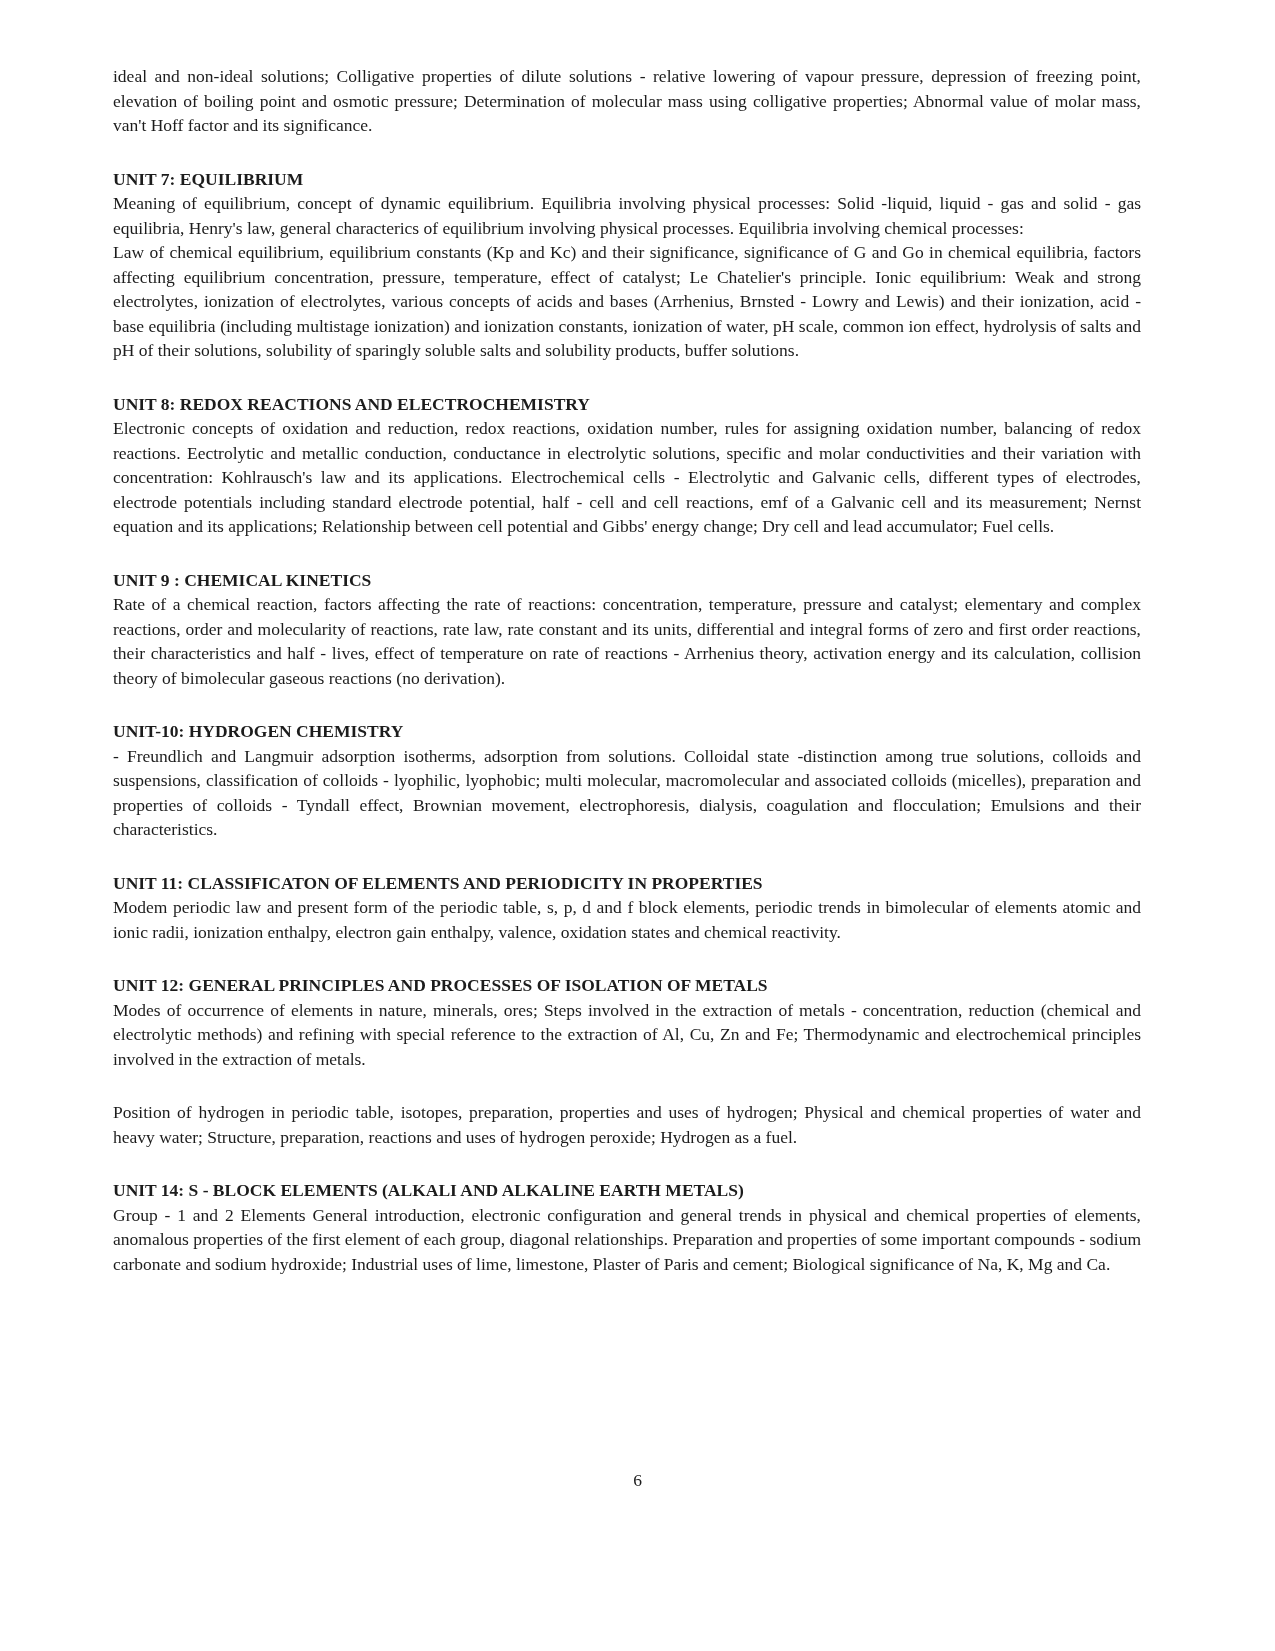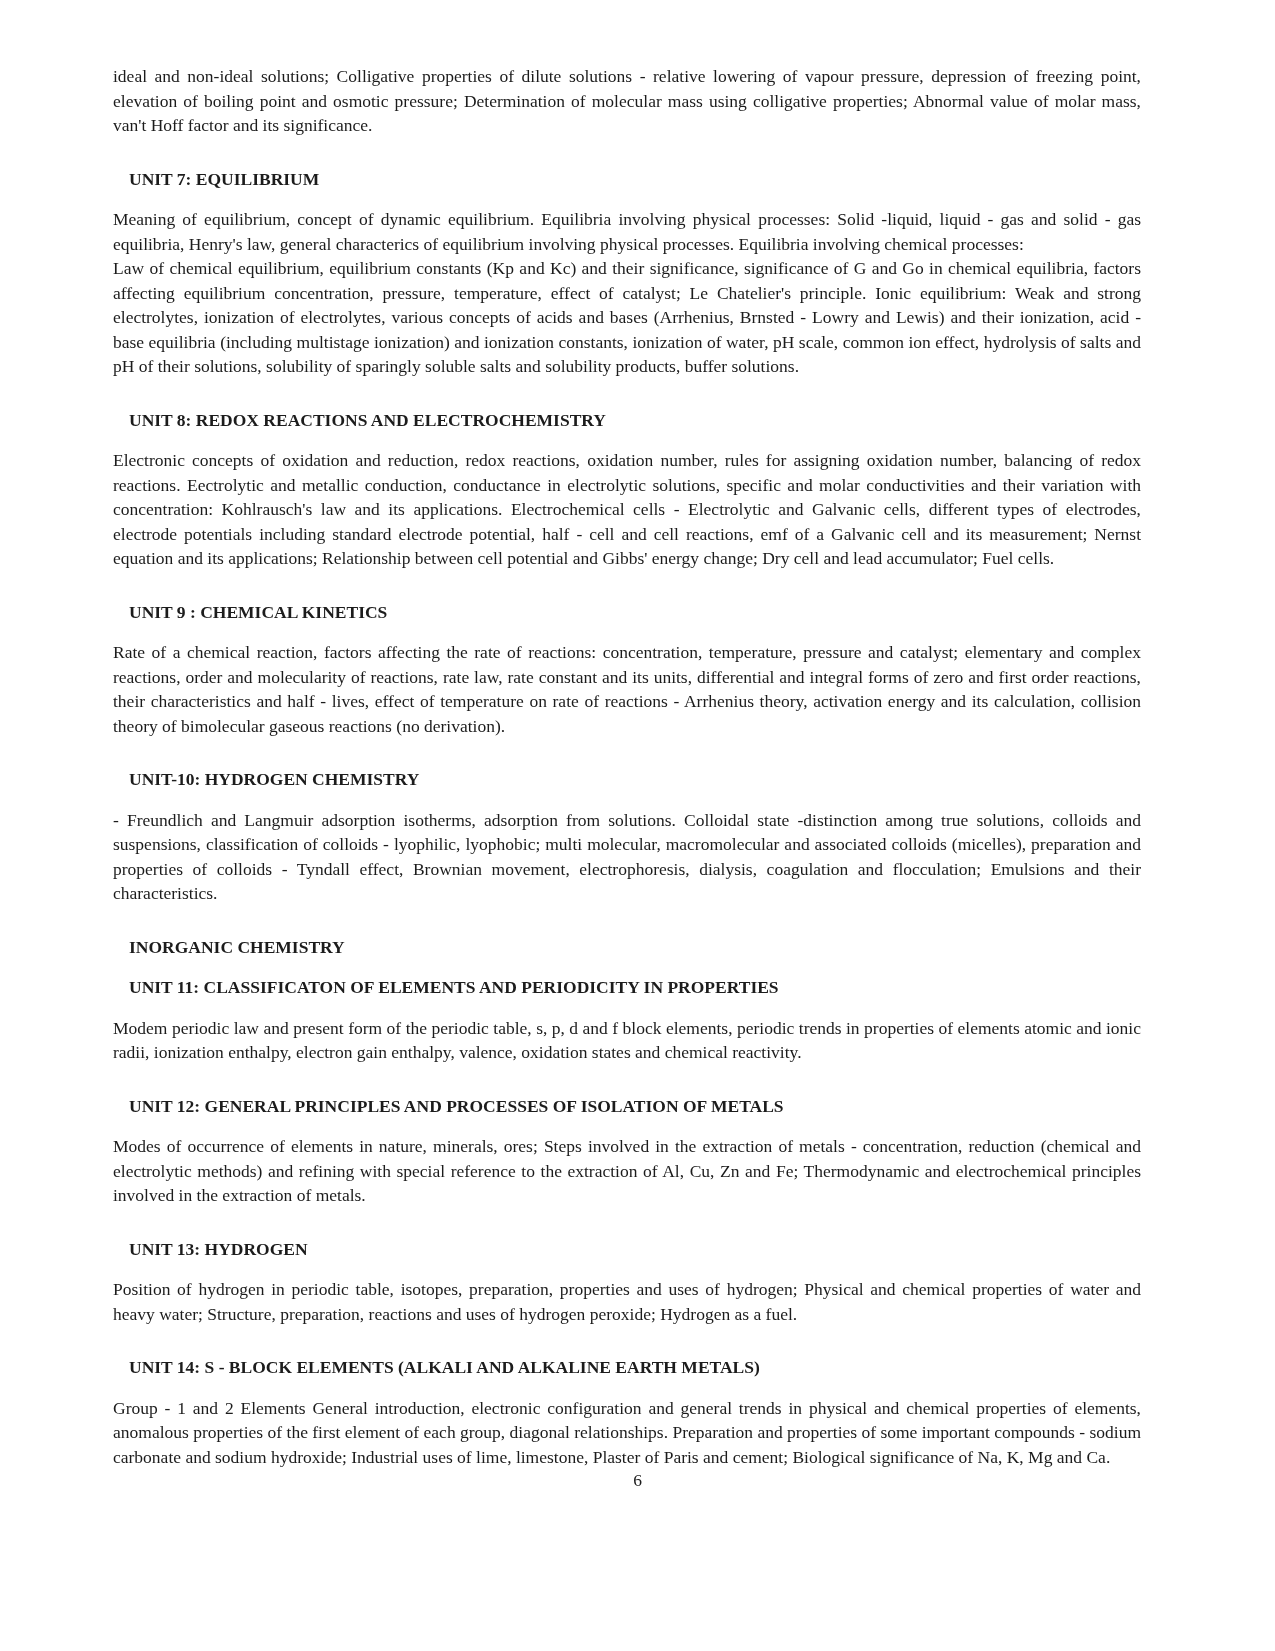--- a/index.html
+++ b/index.html
@@ -25,21 +25,21 @@
     left: 113px;
     right: 134px;
   }
   .doc-section {
     margin: 0 0 29px 0;
     font-family: Liberation Serif, serif;
   }
   .doc-heading {
     font-size: inherit;
     font-weight: bold;
-    margin: 16px;
+    margin: 0;
     padding: 0;
     text-align: left;
   }
   .doc-para {
     margin: 0;
     padding: 0;
     text-align: justify;
   }
   .page-footer {
     position: absolute;
@@ -74,32 +74,30 @@
       <h2 class="doc-heading">UNIT 9 : CHEMICAL KINETICS</h2>
       <p class="doc-para">Rate of a chemical reaction, factors affecting the rate of reactions: concentration, temperature, pressure and catalyst; elementary and complex reactions, order and molecularity of reactions, rate law, rate constant and its units, differential and integral forms of zero and first order reactions, their characteristics and half - lives, effect of temperature on rate of reactions - Arrhenius theory, activation energy and its calculation, collision theory of bimolecular gaseous reactions (no derivation).</p>
     </section>
 
     <section class="doc-section">
       <h2 class="doc-heading">UNIT-10: HYDROGEN CHEMISTRY</h2>
       <p class="doc-para">- Freundlich and Langmuir adsorption isotherms, adsorption from solutions. Colloidal state -distinction among true solutions, colloids and suspensions, classification of colloids - lyophilic, lyophobic; multi molecular, macromolecular and associated colloids (micelles), preparation and properties of colloids - Tyndall effect, Brownian movement, electrophoresis, dialysis, coagulation and flocculation; Emulsions and their characteristics.</p>
     </section>
 
     <section class="doc-section">
-      <h2 class="doc-heading">INORGANIC CHEMISTRY</h2>
       <h2 class="doc-heading">UNIT 11: CLASSIFICATON OF ELEMENTS AND PERIODICITY IN PROPERTIES</h2>
-      <p class="doc-para">Modem periodic law and present form of the periodic table, s, p, d and f block elements, periodic trends in properties of elements atomic and ionic radii, ionization enthalpy, electron gain enthalpy, valence, oxidation states and chemical reactivity.</p>
+      <p class="doc-para">Modem periodic law and present form of the periodic table, s, p, d and f block elements, periodic trends in bimolecular of elements atomic and ionic radii, ionization enthalpy, electron gain enthalpy, valence, oxidation states and chemical reactivity.</p>
     </section>
 
     <section class="doc-section">
       <h2 class="doc-heading">UNIT 12: GENERAL PRINCIPLES AND PROCESSES OF ISOLATION OF METALS</h2>
       <p class="doc-para">Modes of occurrence of elements in nature, minerals, ores; Steps involved in the extraction of metals - concentration, reduction (chemical and electrolytic methods) and refining with special reference to the extraction of Al, Cu, Zn and Fe; Thermodynamic and electrochemical principles involved in the extraction of metals.</p>
     </section>
 
     <section class="doc-section">
-      <h2 class="doc-heading">UNIT 13: HYDROGEN</h2>
       <p class="doc-para">Position of hydrogen in periodic table, isotopes, preparation, properties and uses of hydrogen; Physical and chemical properties of water and heavy water; Structure, preparation, reactions and uses of hydrogen peroxide; Hydrogen as a fuel.</p>
     </section>
 
     <section class="doc-section">
       <h2 class="doc-heading">UNIT 14: S - BLOCK ELEMENTS (ALKALI AND ALKALINE EARTH METALS)</h2>
       <p class="doc-para">Group - 1 and 2 Elements General introduction, electronic configuration and general trends in physical and chemical properties of elements, anomalous properties of the first element of each group, diagonal relationships. Preparation and properties of some important compounds - sodium carbonate and sodium hydroxide; Industrial uses of lime, limestone, Plaster of Paris and cement; Biological significance of Na, K, Mg and Ca.</p>
     </section>
 
   </div>
 

